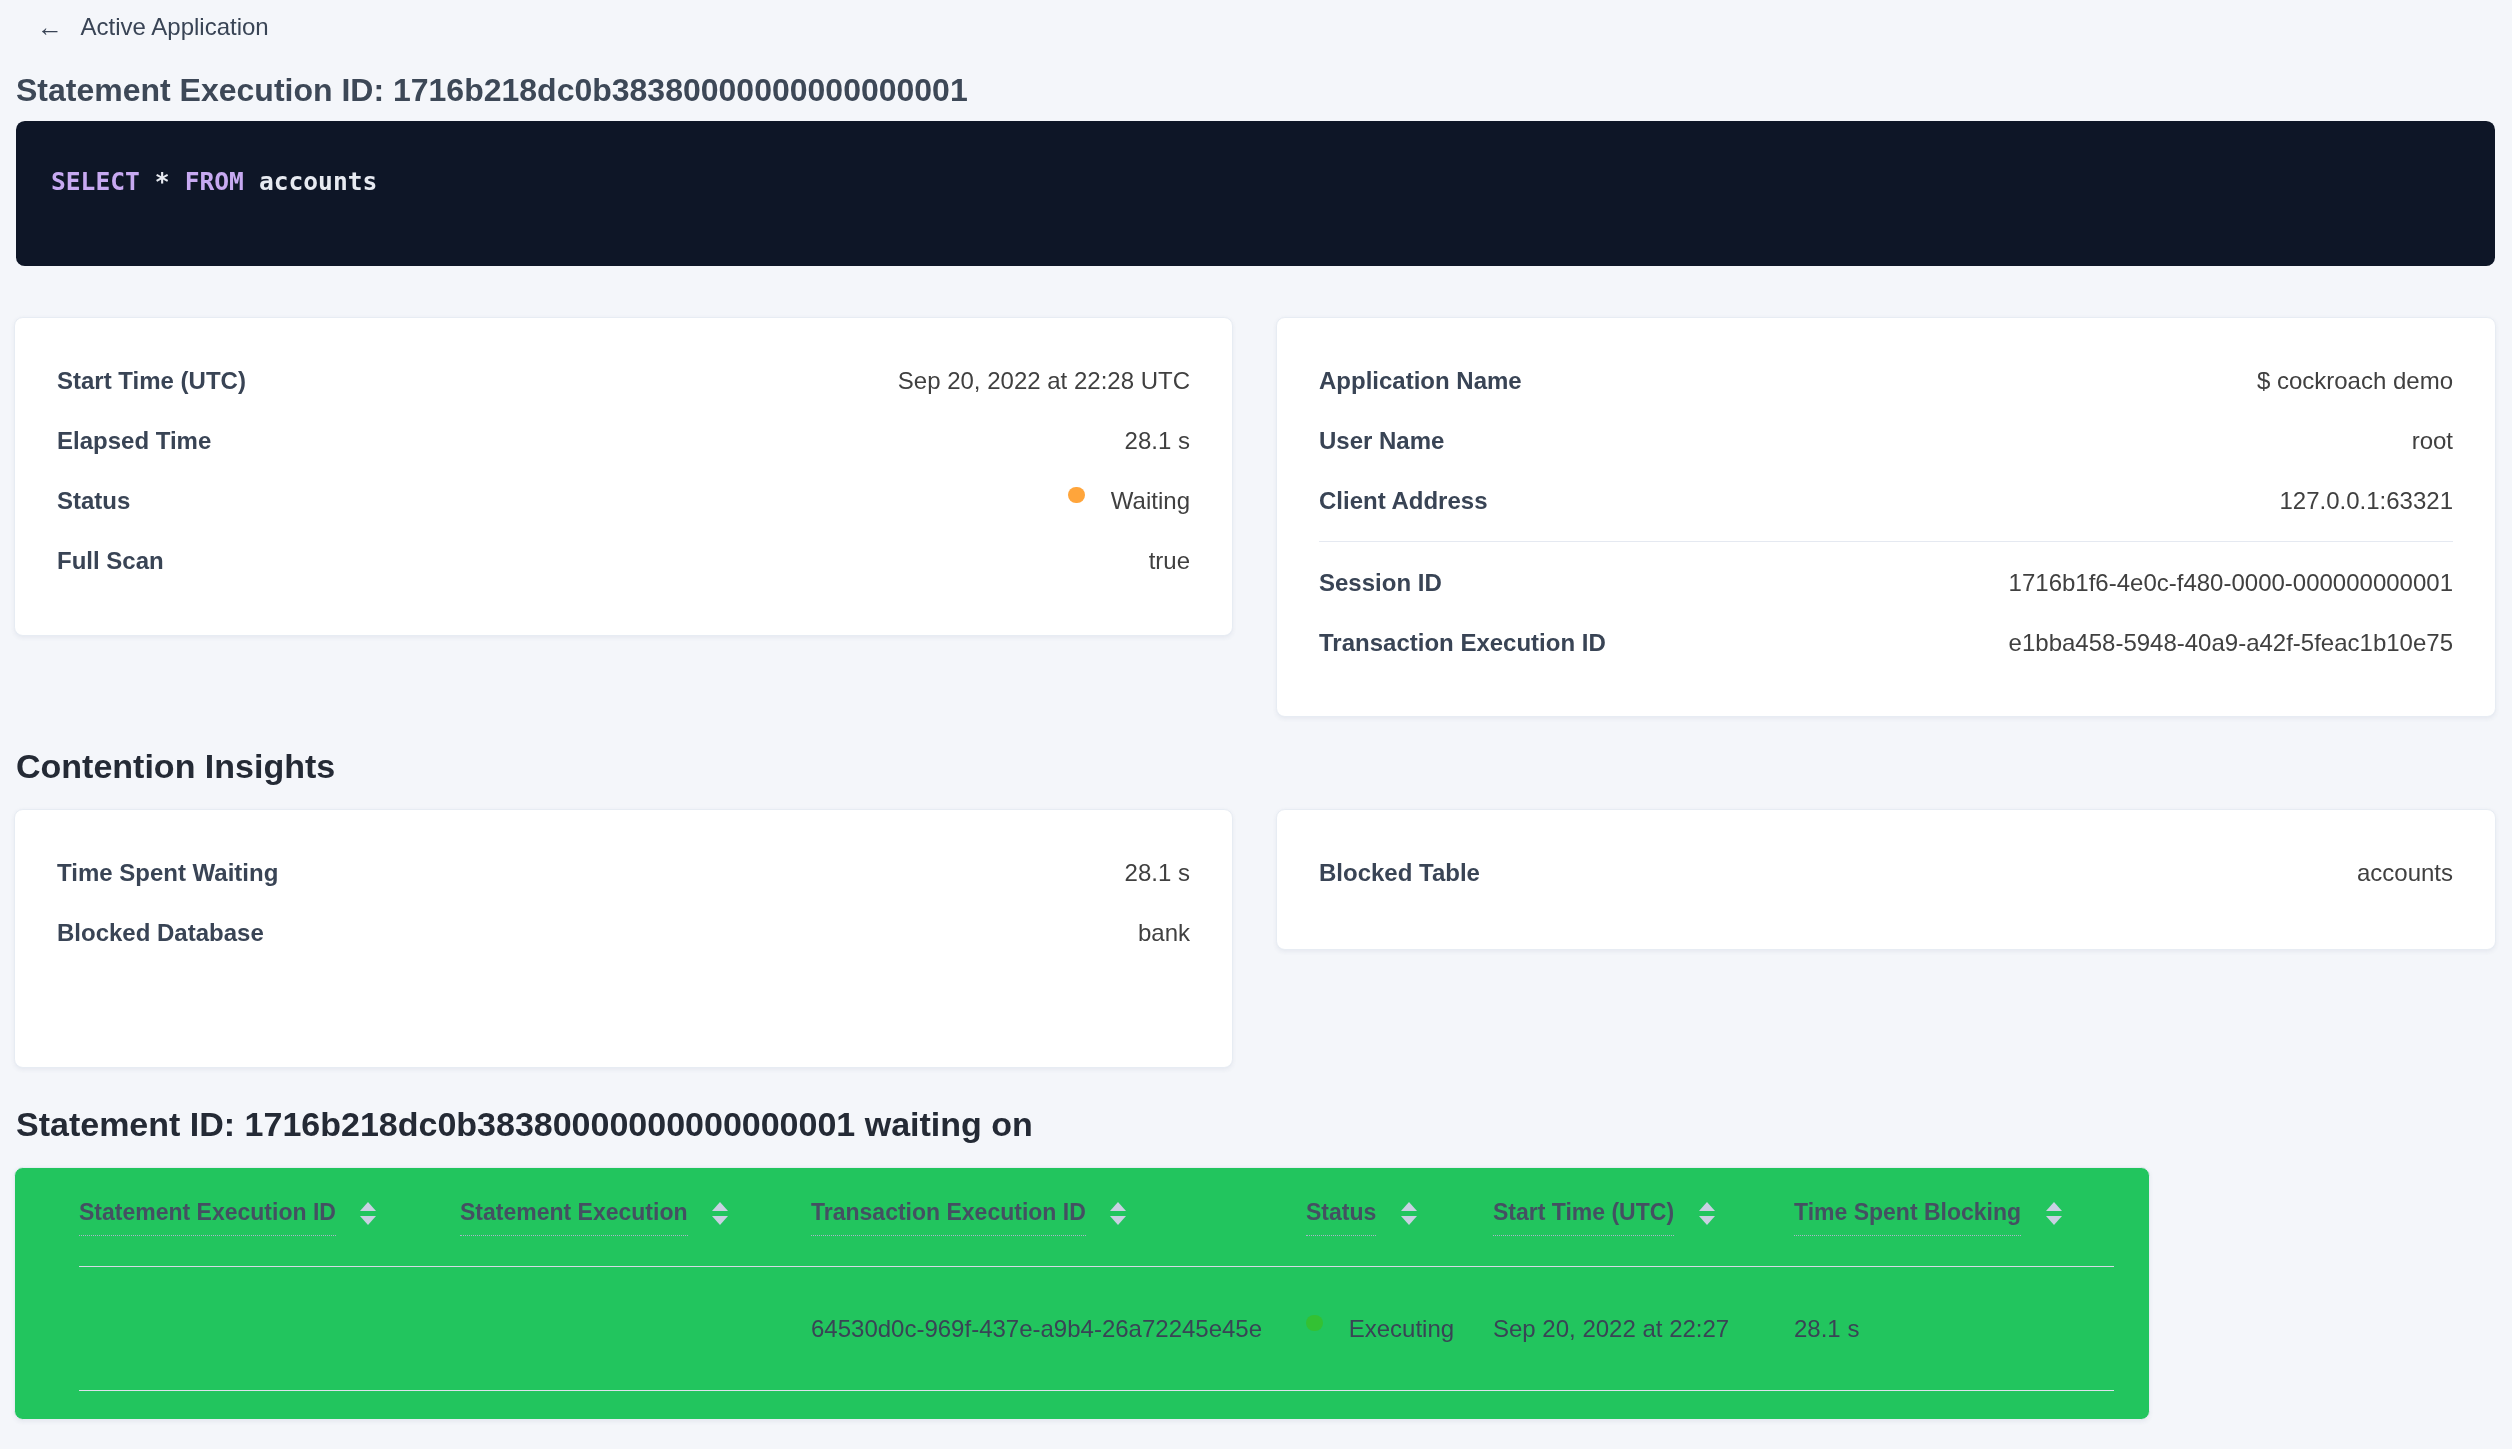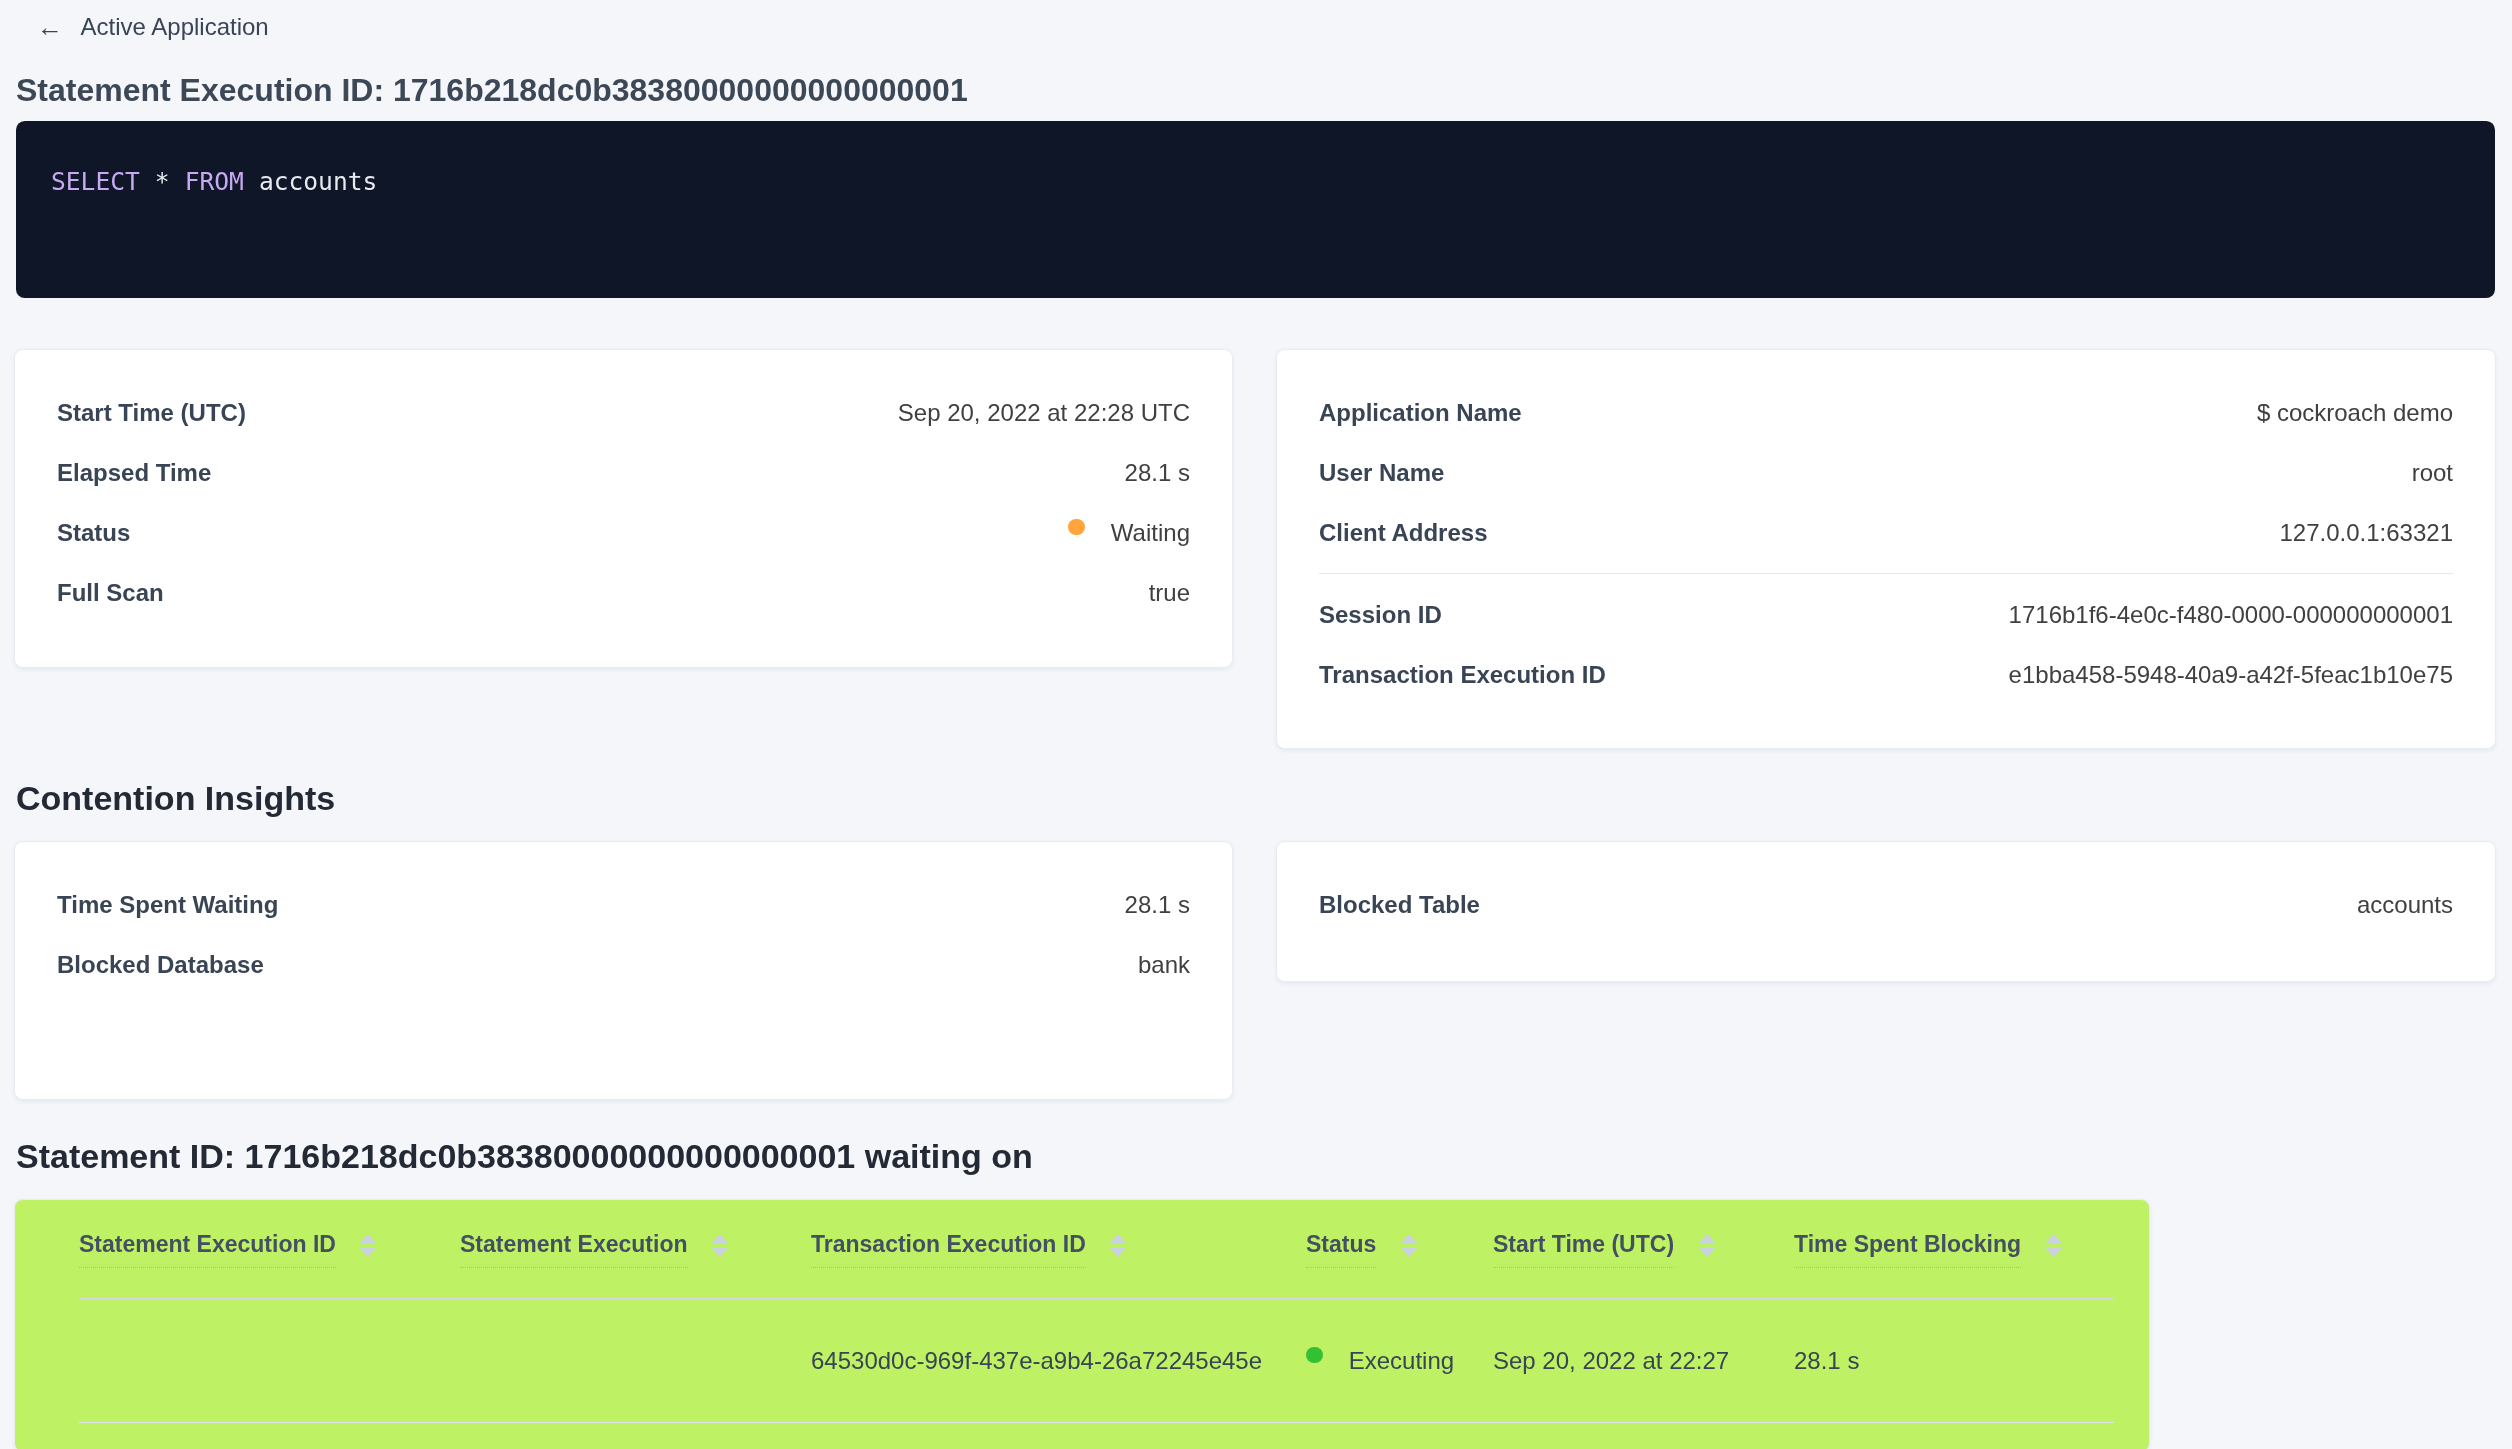--- a/index.html
+++ b/index.html
@@ -22,24 +22,25 @@
 
   
   .page-title {
     margin: 30px 17.6px 0 16px;
     font-size: 32px; line-height: 37px; font-weight: 700; color: #3d4857;
   }
 
   
   .sqlbox {
     margin: 11.4px 17.6px 0 16px;
-    height: 177px; width: 2479px;
+    height: 145px; width: 2479px;
     background: var(--sql-bg, #0e1627);
     border-radius: 8.8px;
     padding: 46px 35px 12px 35px;
+    font-weight: bold;
   }
   .sql-line {
     display: flex; gap: 15px;
     font-family: "DejaVu Sans Mono", "Liberation Mono", monospace;
     font-size: 24.6px; line-height: 30px;
     color: var(--sql-text, #e7eaf1);
   }
   .sql-line .kw { color: var(--sql-keyword, #c7a9f1); }
 
   
@@ -78,21 +79,21 @@
     font-size: 34px; line-height: 30px; font-weight: 700; color: #242a35;
     margin-left: 16px;
   }
   .h-contention { margin-top: 34px; }
   .h-waiting-on { margin-top: 41px; }
 
   
   .table-card {
     margin: 16px 0 0 14px;
     width: 2136px; height: 253px;
-    background: #bef264;
+    background: #22c55e;
     border: 0.9px solid #e7ecf3;
     border-radius: 8.8px;
     box-shadow: 0 1.8px 4.4px rgba(56, 76, 108, 0.07);
     padding: 0 35px 0 64px;
   }
   .tgrid { display: grid; grid-template-columns: 381px 351px 495px 187px 301px 1fr; align-items: center; }
   .thead { height: 99px; border-bottom: 1.8px solid #d5dae6; }
   .th { display: flex; align-items: center; gap: 24.6px; cursor: pointer; }
   .th-label {
     font-size: 23px; font-weight: 700; color: #445062;

